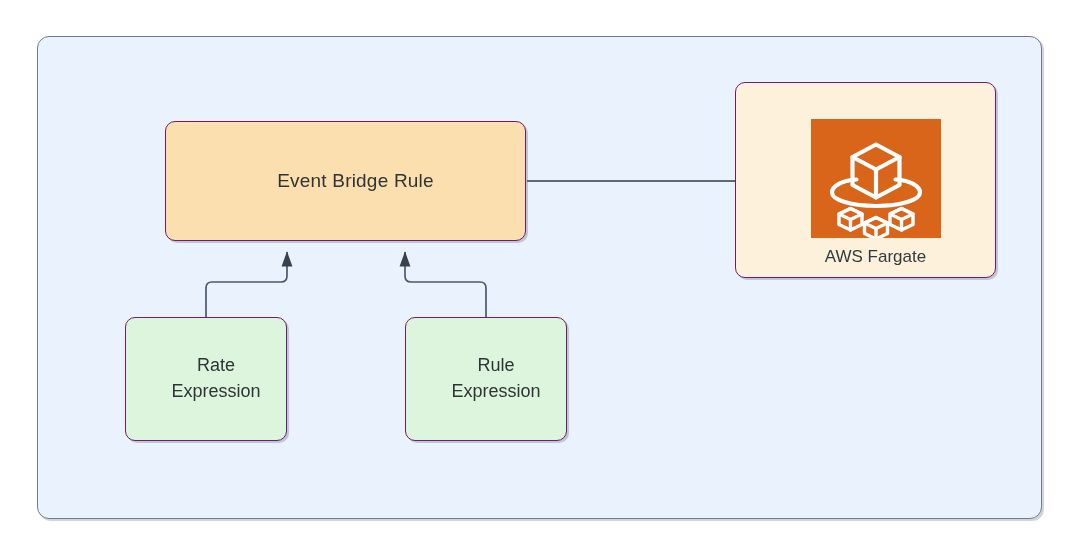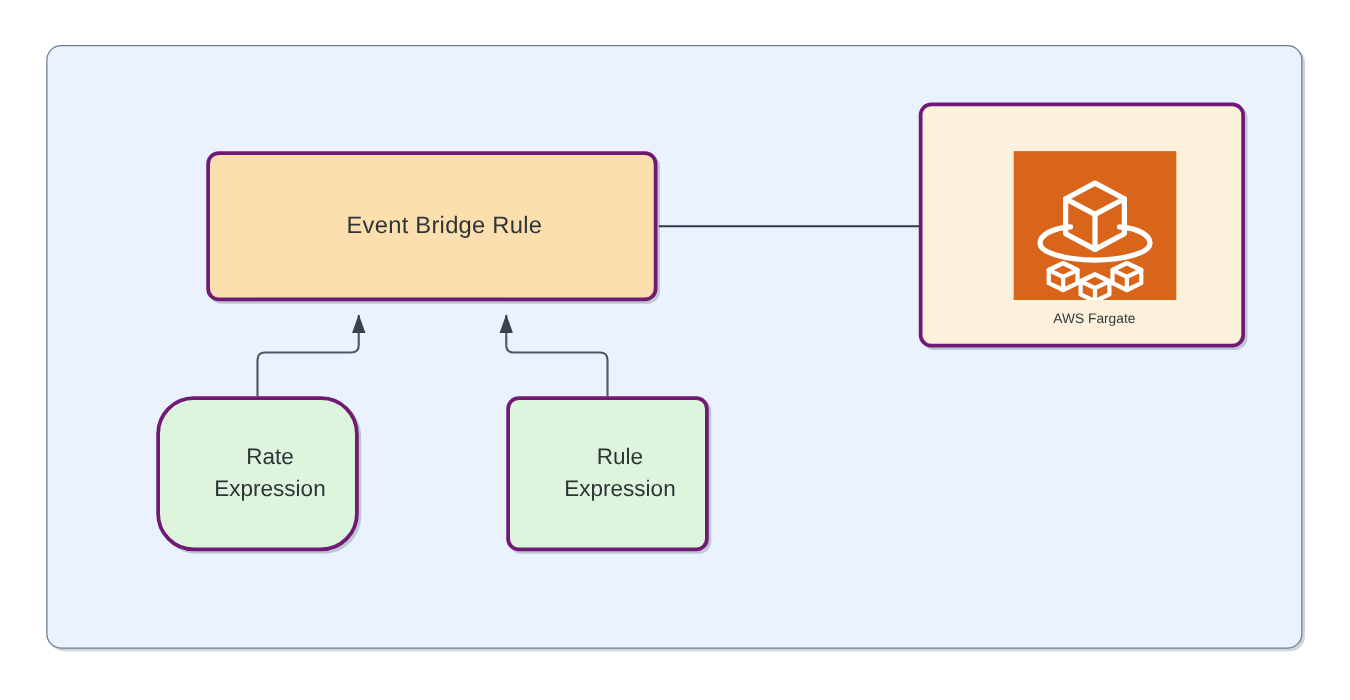--- a/index.html
+++ b/index.html
@@ -31,21 +31,21 @@
     border: 1px solid #6c7d93;
     border-radius: 12px;
     box-sizing: border-box;
     box-shadow: 2px 2px 0 rgba(90,100,115,0.28);
   }
 
   
   .node {
     position: absolute;
     box-sizing: border-box;
-    border: 3px solid #701a75;
+    border: 1px solid #701a75;
     border-radius: 10px;
     display: flex;
     align-items: center;
     justify-content: center;
     text-align: center;
     color: #2f3437;
     box-shadow: 2px 2px 0 rgba(90,100,115,0.30);
     padding-left: 20px;
   }
 
@@ -59,21 +59,21 @@
     letter-spacing: 0.2px;
   }
 
   .node-green {
     width: 162px;
     height: 124px;
     background: #ddf5dd;
     font-size: 18px;
     line-height: 1.42;
   }
-  .node-rate  { left: 125px; top: 317px; border-radius: 30px; }
+  .node-rate  { left: 125px; top: 317px; }
   .node-cron  { left: 405px; top: 317px; }
 
   .node-green .line2 { display: block; }
 
   
   .node-fargate {
     left: 735px;
     top: 82px;
     width: 261px;
     height: 196px;
@@ -83,21 +83,21 @@
     padding-top: 36px;
   }
   .fargate-icon {
     width: 130px;
     height: 119px;
     background: #d9651a;
     display: block;
   }
   .fargate-label {
     margin-top: 9px;
-    font-size: 11px;
+    font-size: 17px;
     color: #333a3d;
   }
 
   
   .edges {
     position: absolute;
     left: 0;
     top: 0;
     width: 1080px;
     height: 560px;

